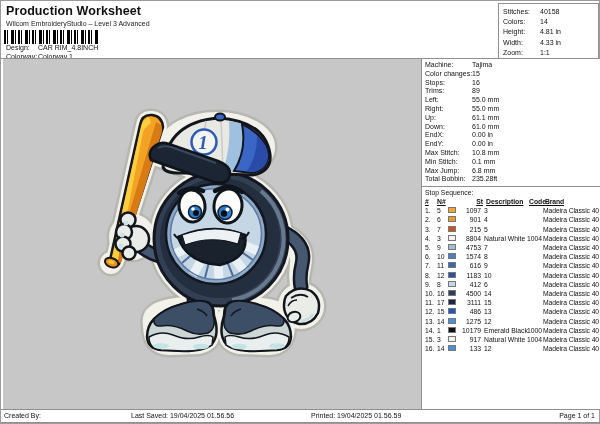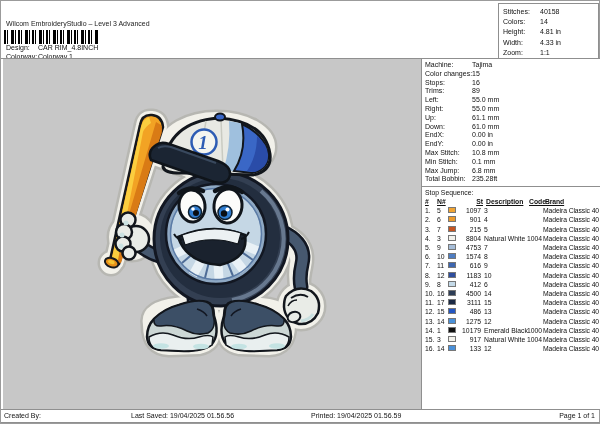--- a/index.html
+++ b/index.html
@@ -54,20 +54,21 @@
   #foot-created { left:3px; }
   #foot-saved   { left:130px; }
   #foot-printed { left:310px; }
   #foot-page    { right:4px; }
 </style>
 </head>
 <body>
 
 <div id="page">
 
+  <div id="title" class="abs">Production Worksheet</div>
   <div id="subtitle" class="abs">Wilcom EmbroideryStudio – Level 3 Advanced</div>
   <div id="barcode" class="abs"></div>
   <div id="design-row" class="abs meta-row">
     <span class="meta-label">Design:</span><span>CAR RIM_4.8INCH</span>
   </div>
   <div id="colorway-row" class="abs meta-row">
     <span class="meta-label">Colorway:</span><span>Colorway 1</span>
   </div>
 
   <div id="summary" class="abs">

